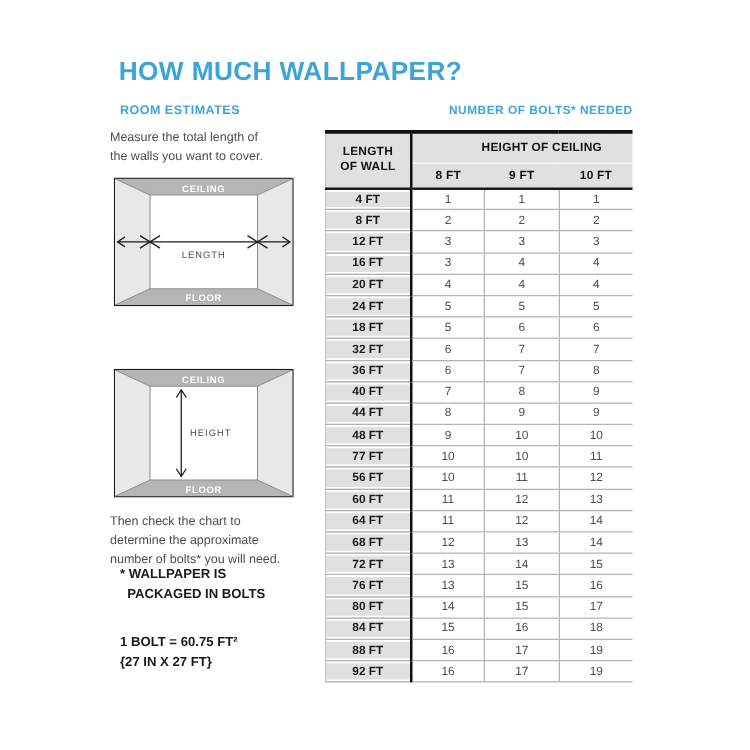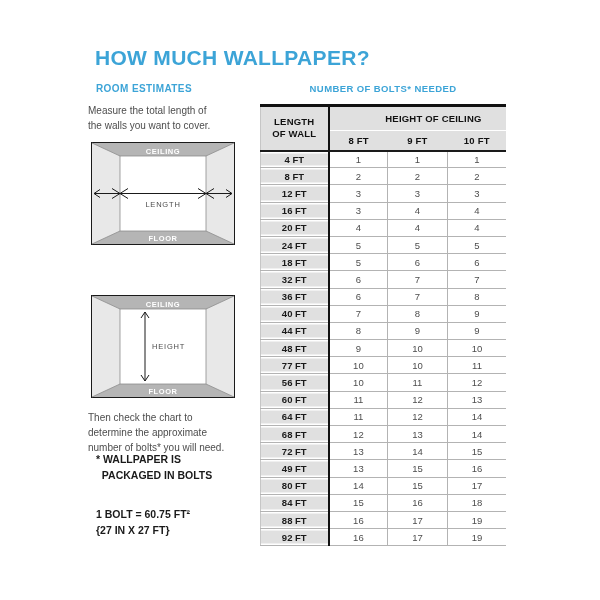--- a/index.html
+++ b/index.html
@@ -22,21 +22,21 @@
     margin-top: 24px;
   }
   .section-heading {
     position: absolute;
     font-size: 10px;
     font-weight: bold;
     letter-spacing: 0.4px;
     color: var(--accent, #3ca4d7);
   }
   .room-heading { left: 96px; top: 83px; }
-  .table-heading { left: 260px; top: 83px; width: 246px; text-align: center; font-size: 9.5px; }
+  .table-heading { left: 260px; top: 83px; width: 246px; text-align: right; font-size: 9.5px; }
   .step-text {
     position: absolute;
     left: 88px;
     width: 160px;
     font-size: 10px;
     line-height: 15px;
     color: #4d4d4d;
     white-space: pre-line;
   }
   .step-1 { top: 103px; }
@@ -298,21 +298,21 @@
           <td class="val">13</td>
           <td class="val">14</td>
         </tr>
         <tr>
           <td class="wall">72 FT</td>
           <td class="val">13</td>
           <td class="val">14</td>
           <td class="val">15</td>
         </tr>
         <tr>
-          <td class="wall">49 FT</td>
+          <td class="wall">76 FT</td>
           <td class="val">13</td>
           <td class="val">15</td>
           <td class="val">16</td>
         </tr>
         <tr>
           <td class="wall">80 FT</td>
           <td class="val">14</td>
           <td class="val">15</td>
           <td class="val">17</td>
         </tr>

